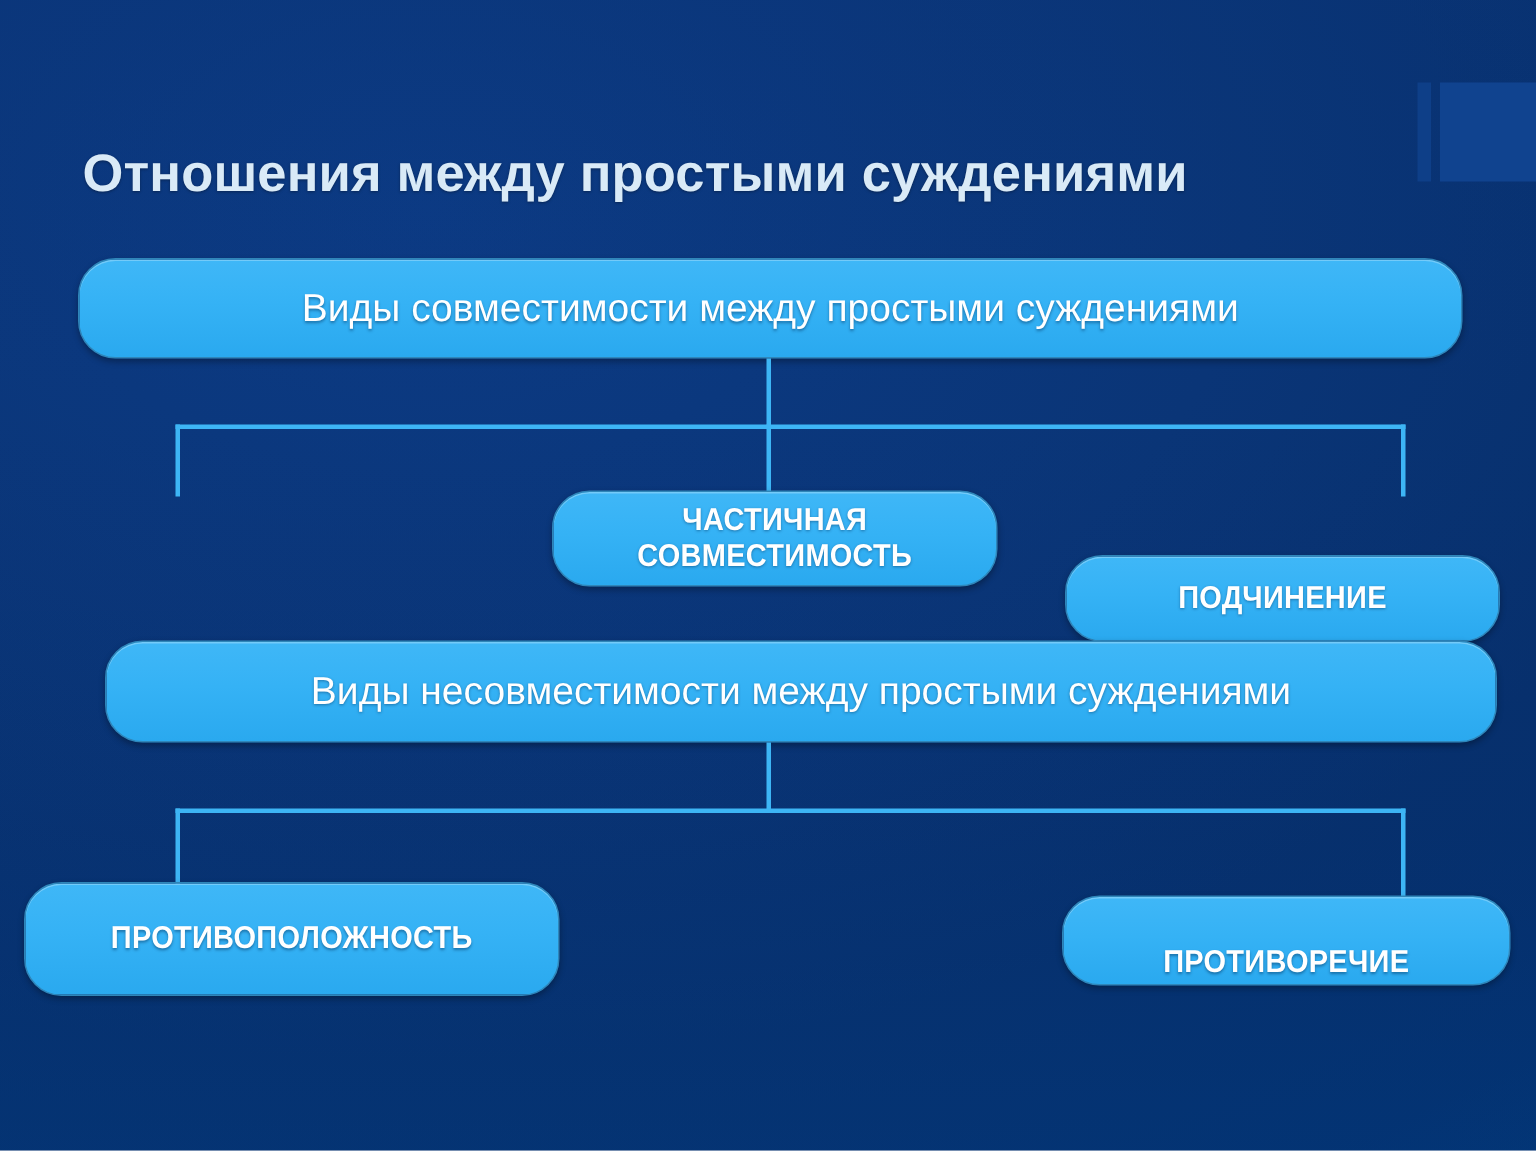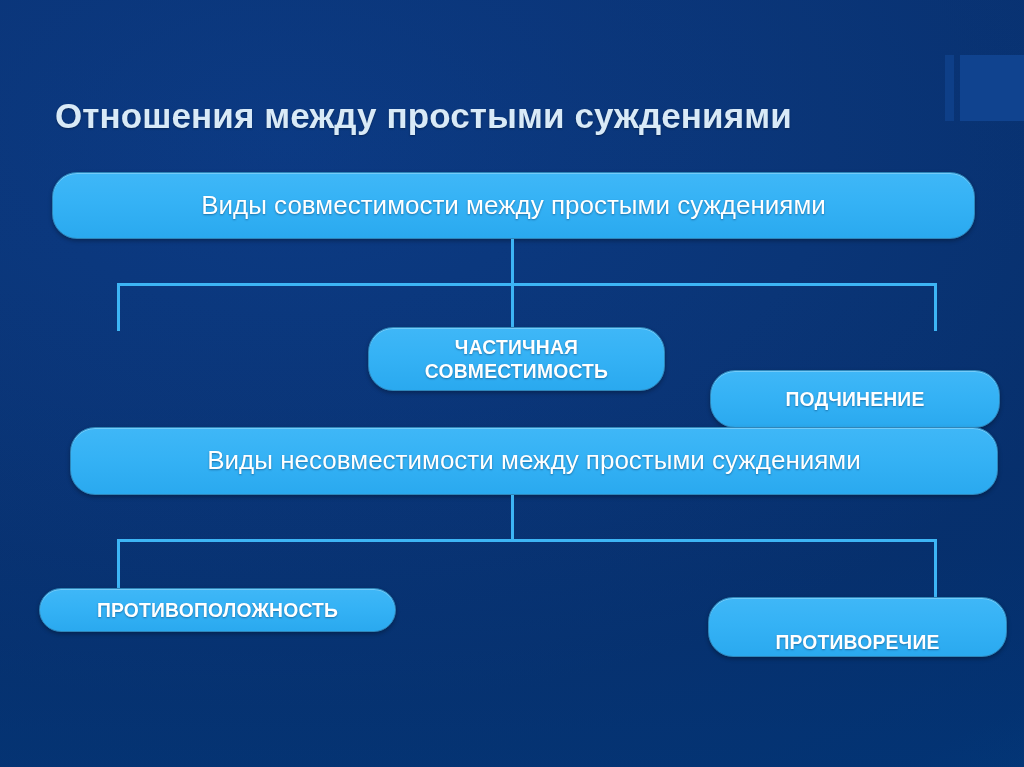--- a/index.html
+++ b/index.html
@@ -113,21 +113,21 @@
     transform: scaleX(0.92);
   }
 
   
   #node-compat-root   { left: 52px;  top: 172px; width: 923px; height: 67px; }
   #node-equivalence   { left: 28px;  top: 330px; width: 307px; height: 58px; }
   #node-partial       { left: 368px; top: 327px; width: 297px; height: 64px; }
   #node-subordination { left: 710px; top: 330px; width: 290px; height: 58px; margin-top: 40px; }
 
   #node-incompat-root { left: 70px;  top: 427px; width: 928px; height: 68px; align-items: center; }
-  #node-opposition    { left: 39px;  top: 588px; width: 357px; height: 44px; }
+  #node-opposition    { left: 16px;  top: 588px; width: 357px; height: 76px; }
   #node-contradiction { left: 708px; top: 597px; width: 299px; height: 60px; align-items: flex-end; }
 
   
   .conn {
     position: absolute;
     background: #3db5f5;
   }
   .conn-v { width: 3px; }
   .conn-h { height: 3px; }
 </style>

